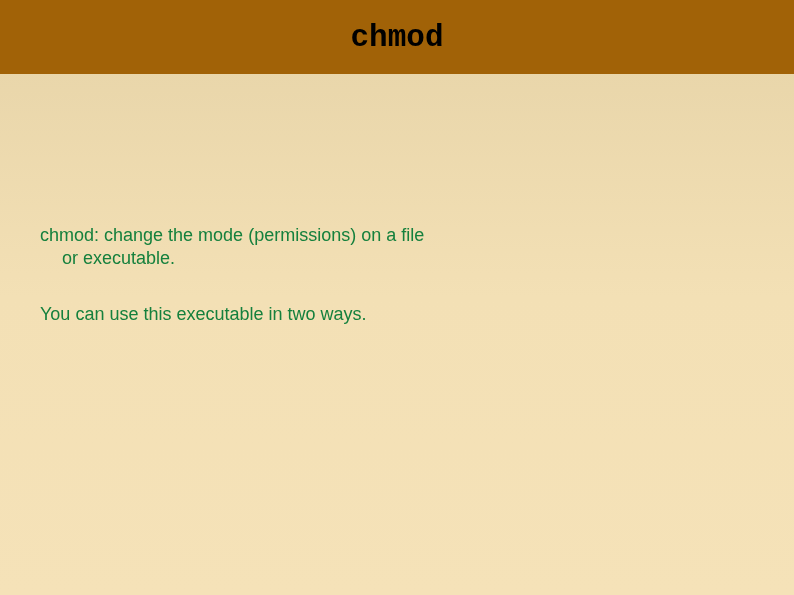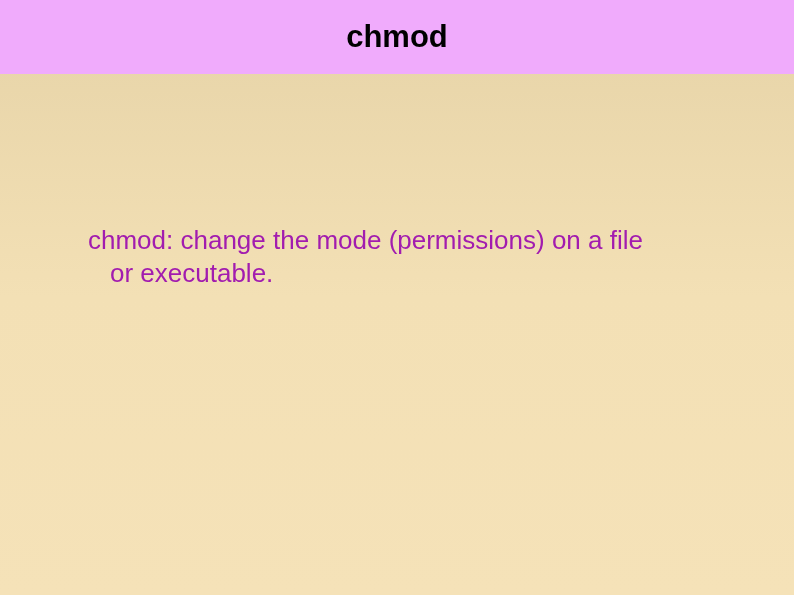--- a/index.html
+++ b/index.html
@@ -2,52 +2,53 @@
 <html><head>
 <meta charset="utf-8">
 <style>
   * { margin: 0; padding: 0; box-sizing: border-box; }
   html, body { width: 794px; height: 595px; overflow: hidden; }
   body {
     background: linear-gradient(to bottom, #e6d3a7 0%, #f3e0b5 50%, #f5e2b8 100%);
     font-family: Arial, Helvetica, sans-serif;
   }
   .header-bar {
-    background: #f0abfc;
+    background: #a16207;
     height: 74px;
     width: 100%;
     display: flex;
     align-items: center;
     justify-content: center;
+    font-family: Liberation Mono, monospace;
   }
   .title {
     font-size: 31px;
     font-weight: bold;
     color: #000;
   }
   .content {
     padding: 150px 40px 0 40px;
   }
   .para {
-    font-size: 26px;
-    color: #a21caf;
+    font-size: 18px;
+    color: #15803d;
     line-height: 1.25;
     margin-bottom: 34px;
-    margin-left: 48px;
   }
   .indent {
     padding-left: 22px;
     display: block;
   }
 </style>
 </head>
 <body>
 
 <div class="header-bar">
   <div class="title">chmod</div>
 </div>
 
 <div class="content">
   <div class="para">
     <span>chmod: change the mode (permissions) on a file</span><br>
     <span class="indent">or executable.</span>
   </div>
+  <div class="para">You can use this executable in two ways.</div>
 </div>
 
 </body></html>

